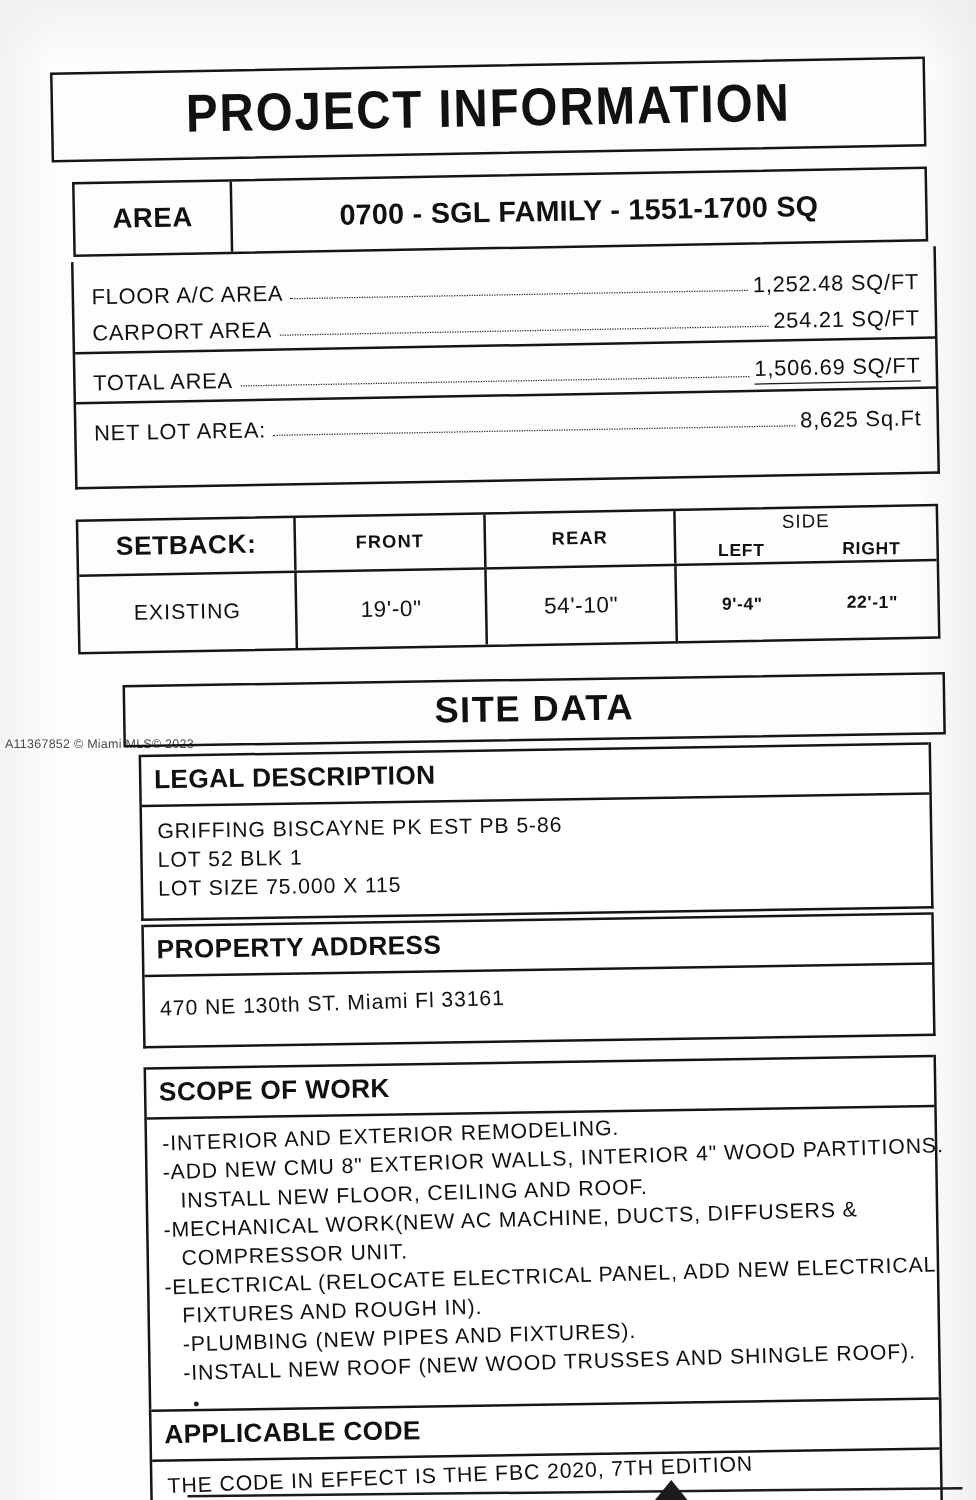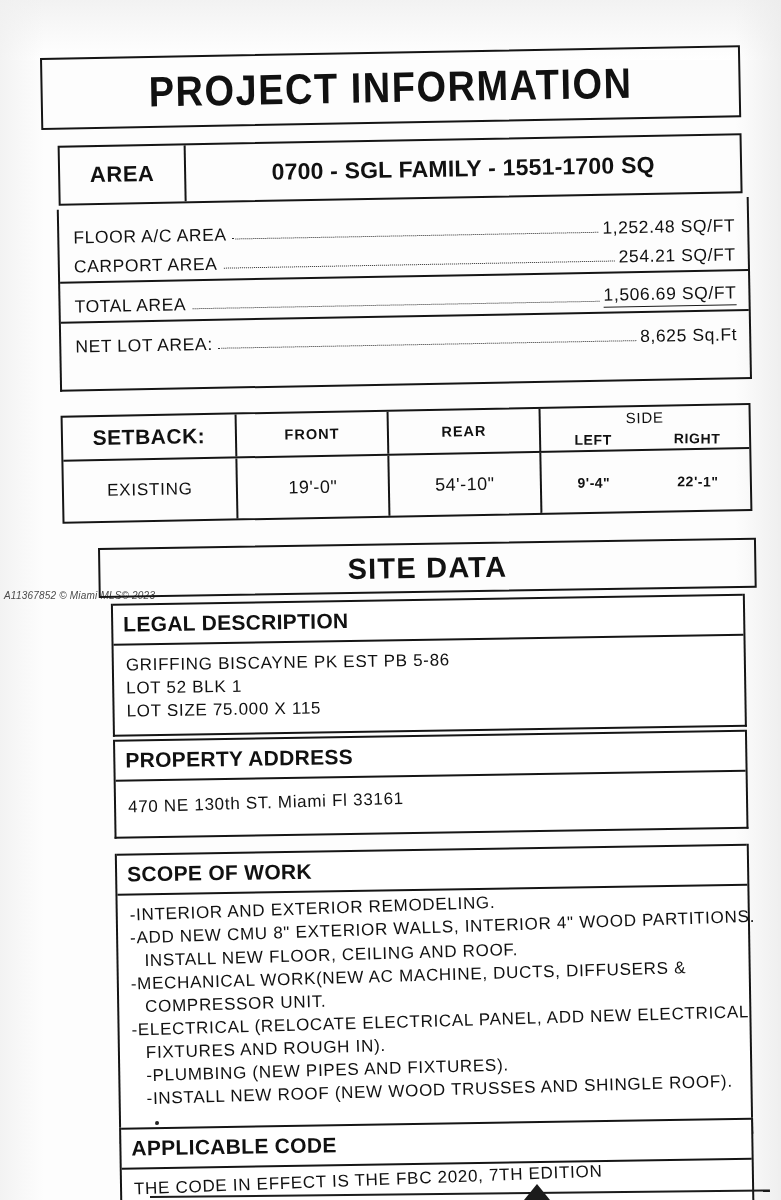--- a/index.html
+++ b/index.html
@@ -220,21 +220,20 @@
 
   
   #watermark {
     position: absolute;
     left: 4px;
     top: 590px;
     font-size: 10px;
     color: #4a4a4a;
     letter-spacing: .2px;
     white-space: nowrap;
-    font-style: italic;
   }
 
   
   #bottom-mark {
     position: absolute;
     left: 524px; top: 1184px;
     width: 0; height: 0;
     border-left: 13px solid transparent;
     border-right: 13px solid transparent;
     border-bottom: 16px solid #1b1b1b;

